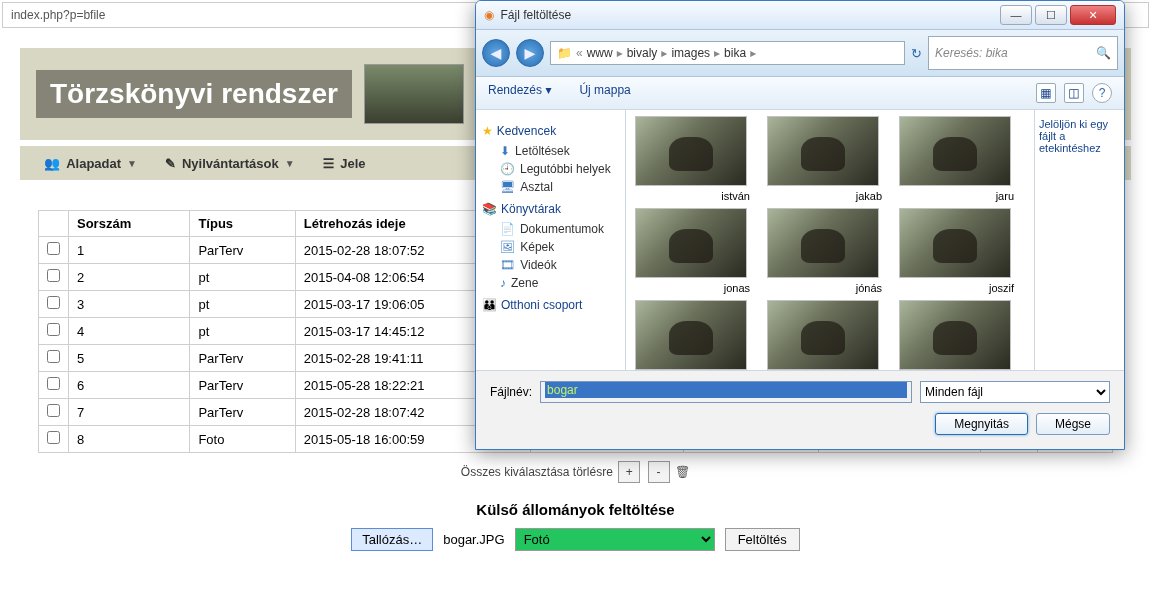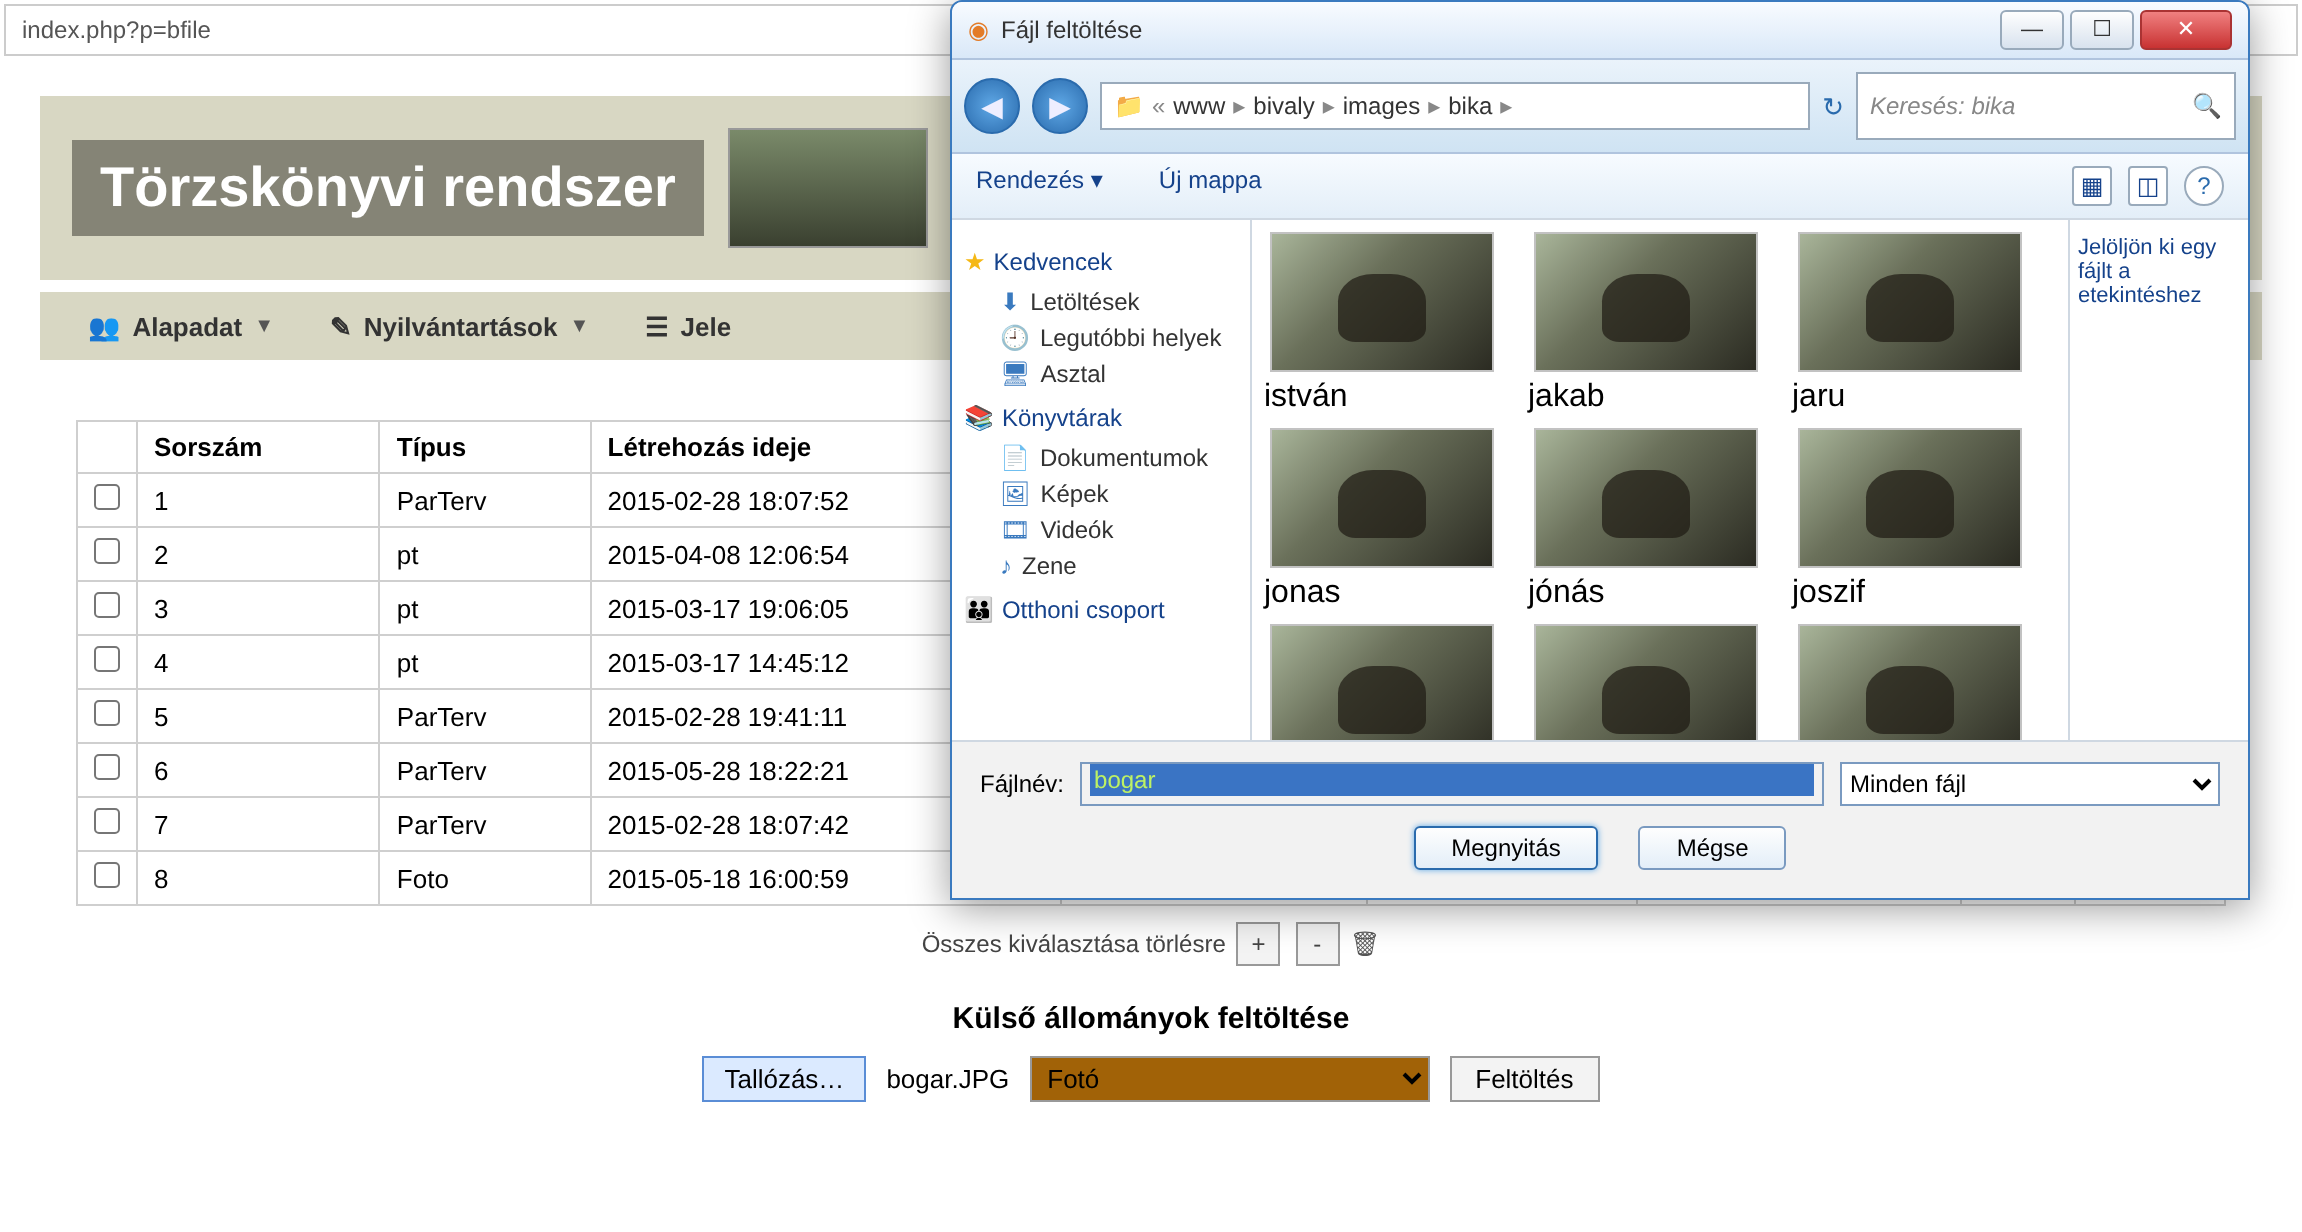--- a/index.html
+++ b/index.html
@@ -18,21 +18,21 @@
 th{background:#fff;font-weight:bold}
 .chk{width:28px;text-align:center}
 .link-cell a{color:#8a5a1a;font-weight:bold;text-decoration:none}
 .trash{color:#555}
 .below-table{text-align:center;margin-top:8px;font-size:12px;color:#444}
 .sq-btn{display:inline-block;border:1px solid #999;background:#f3f3f3;width:22px;height:22px;line-height:20px;text-align:center;margin:0 2px;cursor:pointer}
 .upload-title{text-align:center;font-weight:bold;margin-top:18px;font-size:15px}
 .upload-row{display:flex;justify-content:center;align-items:center;gap:10px;margin-top:10px}
 .browse-btn{background:#dbeaff;border:1px solid #5a8dd6;padding:3px 10px;cursor:pointer;font-size:13px}
 .plain-btn{background:#f3f3f3;border:1px solid #999;padding:3px 12px;cursor:pointer;font-size:13px}
-select.combo{border:1px solid #999;padding:2px 4px;font-size:13px;width:200px;background:#a16207}
+select.combo{border:1px solid #999;padding:2px 4px;font-size:13px;width:200px;background:#22c55e}
 
 .dlg{position:absolute;left:475px;top:0;width:650px;background:#fff;border:1px solid #3a7abf;box-shadow:0 4px 20px rgba(0,0,0,.4);border-radius:6px 6px 0 0;overflow:hidden}
 .dlg-title{background:linear-gradient(#f8fbff,#d9e8f8);display:flex;align-items:center;padding:4px 8px;font-size:12px;color:#333;border-bottom:1px solid #b0c4de}
 .dlg-title .spacer{flex:1}
 .win-btn{width:32px;height:20px;border:1px solid #9ab;border-radius:3px;margin-left:3px;background:linear-gradient(#fefefe,#d8e2ee);text-align:center;font-size:11px;cursor:pointer;line-height:18px}
 .win-close{background:linear-gradient(#f08080,#c83232);border-color:#a33;color:#fff;width:46px}
 .dlg-nav{display:flex;align-items:center;gap:6px;padding:6px;background:linear-gradient(#eaf3fb,#cfe3f3);border-bottom:1px solid #b0c4de}
 .nav-circ{width:28px;height:28px;border-radius:50%;background:radial-gradient(#5fa8e6,#2a6bad);border:1px solid #2a6bad;display:flex;align-items:center;justify-content:center;color:#eef;font-size:14px;cursor:pointer}
 .crumb-box{flex:1;background:#fff;border:1px solid #9ab;height:24px;display:flex;align-items:center;padding:0 6px;font-size:12px;color:#333}
 .crumb-box .sep{color:#888;padding:0 4px}
@@ -42,31 +42,31 @@
 .tb-link{color:#15428b;cursor:pointer}
 .tb-right{margin-left:auto;display:flex;gap:8px;align-items:center}
 .tb-ico{width:20px;height:20px;border:1px solid #9ab;background:#fff;border-radius:2px;cursor:pointer;display:flex;align-items:center;justify-content:center;font-size:12px;color:#15428b}
 .dlg-body{display:flex;height:260px}
 .dlg-tree{width:150px;border-right:1px solid #cfd8e2;padding:8px 6px;font-size:12px;color:#333;overflow:hidden}
 .tree-hdr{color:#15428b;margin:6px 0 4px;display:flex;align-items:center;gap:4px}
 .tree-item{padding:2px 0 2px 18px;display:flex;align-items:center;gap:5px;cursor:pointer}
 .star{color:#f5b815}
 .blue{color:#3a7abf}
 .dlg-thumbs{flex:1;padding:6px;overflow:hidden;display:flex;flex-wrap:wrap;align-content:flex-start;gap:6px 14px}
-.thumb{width:118px;text-align:left;font-size:16px}
+.thumb{width:118px;text-align:right;font-size:11px}
 .thumb .pic{width:112px;height:70px;border:1px solid #c2c2c2;background:linear-gradient(135deg,#a9b59a 0%,#6a705a 40%,#2b2b22 100%);margin:0 auto 4px;position:relative}
 .thumb .pic::after{content:"";position:absolute;left:30%;top:30%;width:40%;height:50%;background:rgba(30,25,18,.7);border-radius:40% 40% 20% 20%}
 .dlg-preview{width:90px;border-left:1px solid #cfd8e2;font-size:11px;color:#15428b;padding:8px 4px}
 .dlg-bottom{padding:10px 14px 14px;border-top:1px solid #cfd8e2;background:#f2f2f2}
 .fn-row{display:flex;align-items:center;gap:8px;margin-bottom:10px}
 .fn-row label{font-size:12px}
 .fn-input{flex:1;border:1px solid #7a9ac0;height:22px;padding:0 4px;font-size:12px}
 .fn-input input{border:none;outline:none;width:100%;background:#3a74c4;color:#bef264;padding:1px 2px;font-size:12px}
 .filter-sel{width:190px;border:1px solid #7a9ac0;height:22px;font-size:12px;background:#fff}
-.btn-row{display:flex;justify-content:center;gap:20px}
+.btn-row{display:flex;justify-content:flex-end;gap:8px}
 .dlg-btn{border:1px solid #7a9ac0;background:linear-gradient(#fefefe,#e3eef8);padding:3px 18px;font-size:12px;cursor:pointer;border-radius:3px}
 .dlg-btn.primary{border:1px solid #2a6bad;box-shadow:0 0 3px #5fa8e6}
 </style>
 </head>
 <body>
 
 <div class="url-bar">index.php?p=bfile</div>
 
 <div class="page-wrap">
   <div class="header-banner">

